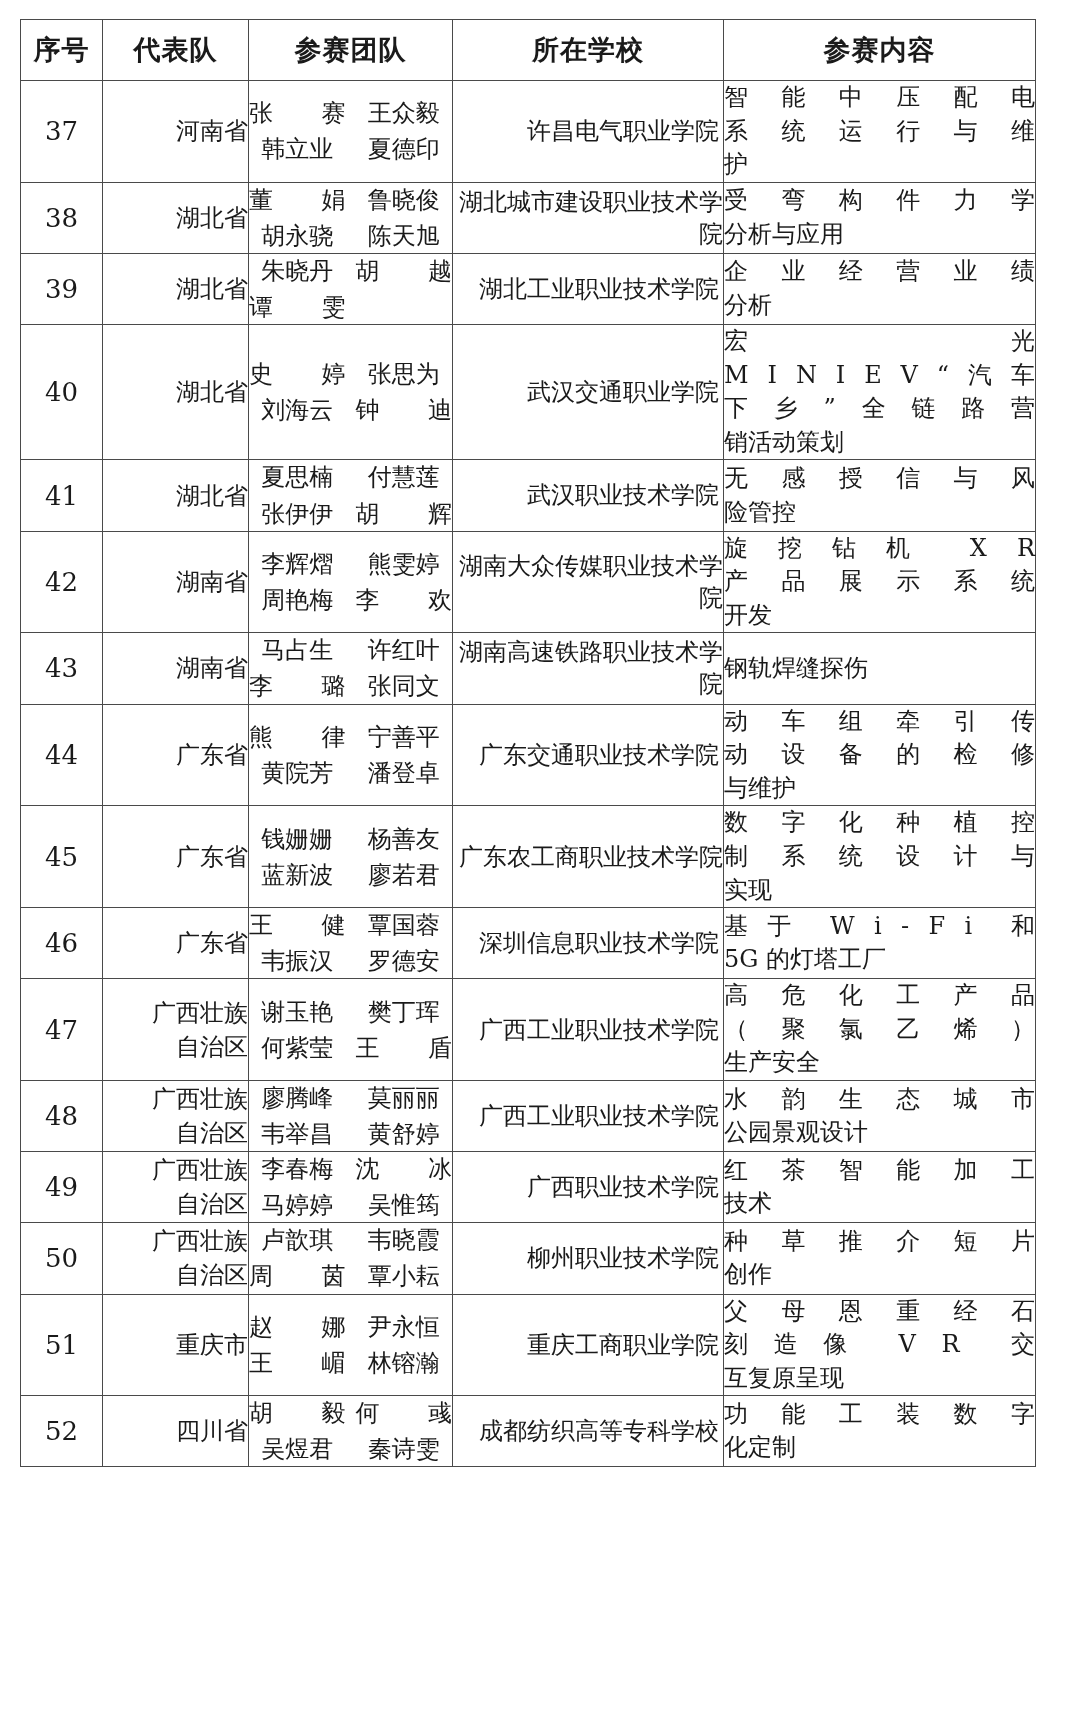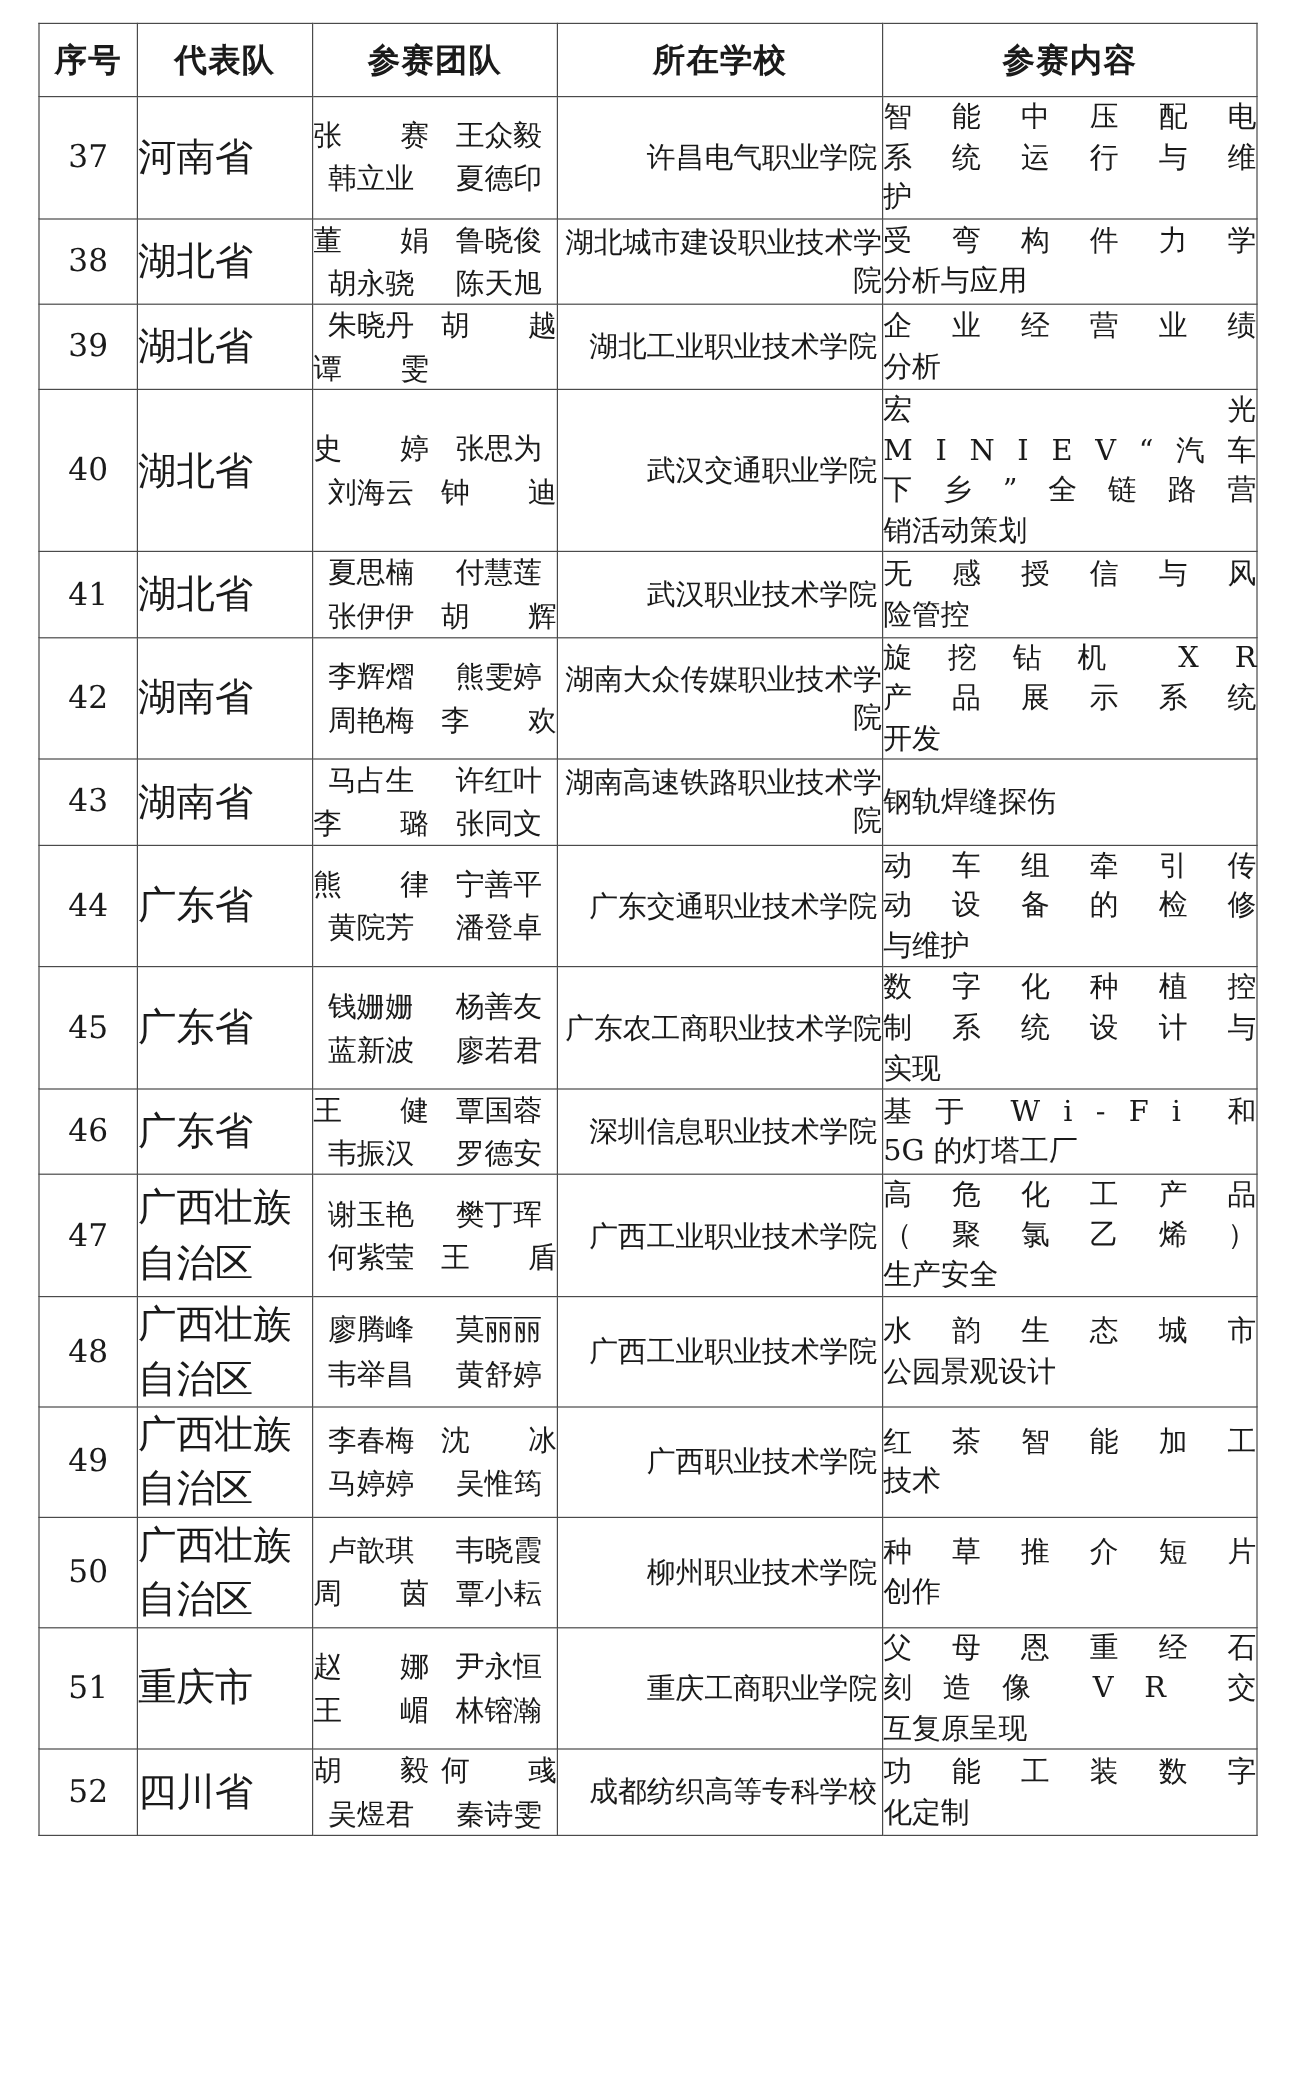--- a/index.html
+++ b/index.html
@@ -16,21 +16,21 @@
     overflow: hidden;
   }
   .page {
     position: absolute;
     left: 0; top: 0;
     width: 1080px;
     height: 1730px;
   }
   table.roster {
     position: absolute;
-    left: 32px;
+    left: 20px;
     top: 19px;
     width: 1015px;
     border-collapse: collapse;
     table-layout: fixed;
     padding-left: 19px;
   }
   table.roster td, table.roster th {
     border: 1.6px solid #4a4a4a;
     padding: 0;
     vertical-align: middle;
@@ -50,22 +50,22 @@
     text-align: center;
     height: 60px;
     font-family: "DejaVu Sans", "Liberation Sans", sans-serif;
   }
   td.idx {
     text-align: center;
     font-size: 26px;
     font-family: "DejaVu Serif", "Liberation Serif", serif;
   }
   td.team {
-    text-align: left;
-    font-size: 32px;
+    text-align: right;
+    font-size: 24px;
     line-height: 1.42;
     padding: 4px 2px;
   }
   td.members {
     font-size: 24px;
     line-height: 1.42;
     padding: 6px 6px;
   }
   td.school {
     font-size: 24px;

